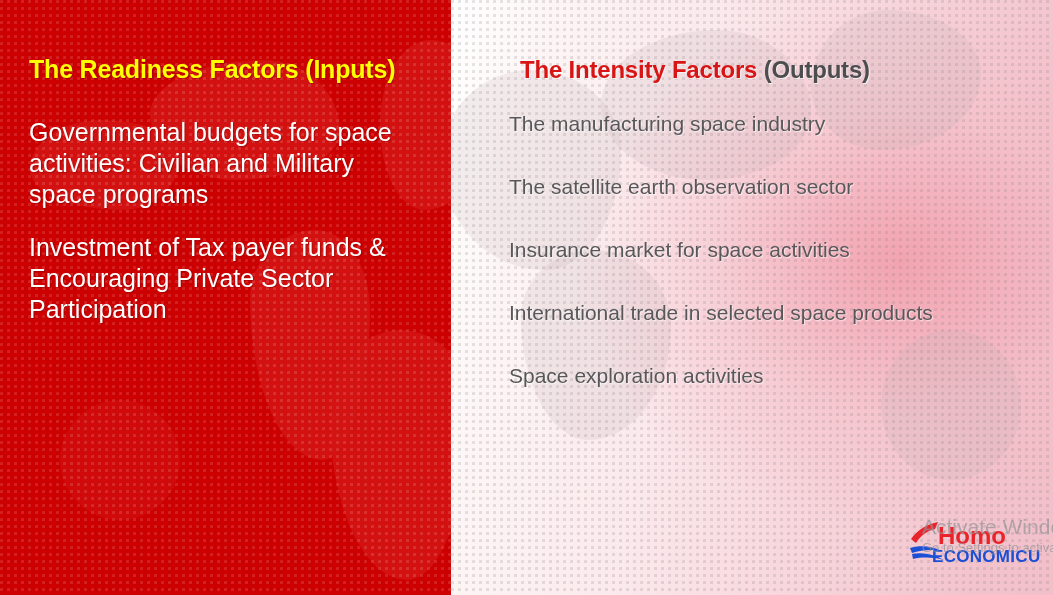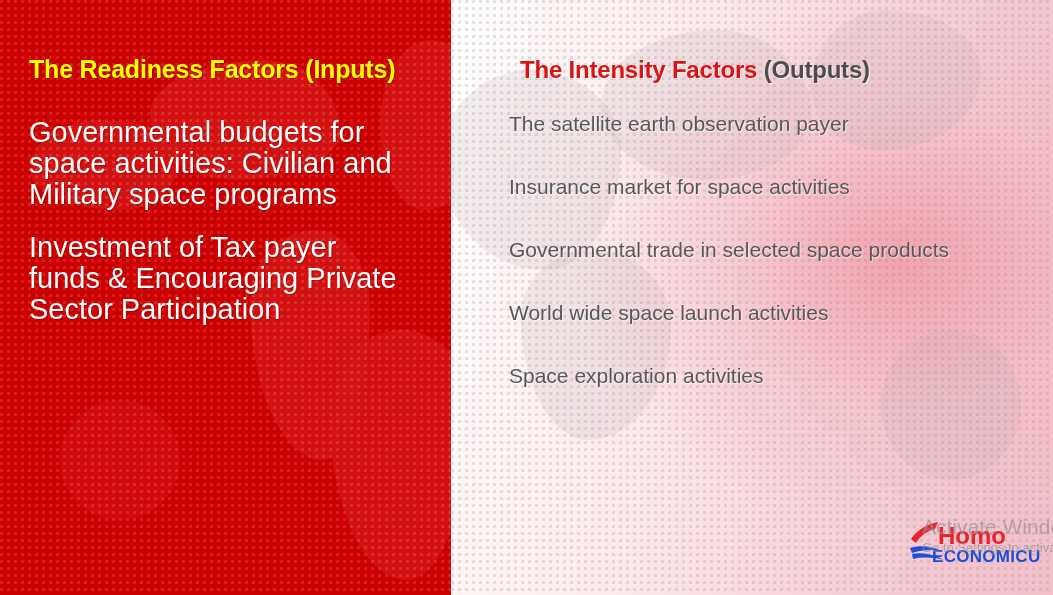--- a/index.html
+++ b/index.html
@@ -76,21 +76,21 @@
     position: absolute;
     left: 29px;
     top: 117px;
     width: 372px;
     list-style: none;
     margin: 0;
     padding: 0;
   }
   #left-list li {
     color: #ffffff;
-    font-size: 29px;
+    font-size: 25px;
     line-height: 31px;
     margin-bottom: 22px;
     text-shadow: 1px 1px 1px rgba(120,0,0,.45);
   }
 
   
   #right-panel {
     position: absolute;
     left: 451px;
     top: 0;
@@ -218,24 +218,24 @@
     <div class="pinkmap p1"></div>
     <div class="pinkmap p2"></div>
     <div class="pinkmap p3"></div>
     <div class="pinkmap p4"></div>
     <div class="pinkmap p5"></div>
     <div id="right-dots"></div>
 
     <div id="right-title"><span class="t-red">The Intensity Factors</span><span class="t-gray"> (Outputs)</span></div>
 
     <ul id="right-list">
-      <li>The satellite earth observation payer</li>
+      <li>The manufacturing space industry</li>
+      <li>The satellite earth observation sector</li>
       <li>Insurance market for space activities</li>
-      <li>Governmental trade in selected space products</li>
-      <li>World wide space launch activities</li>
+      <li>International trade in selected space products</li>
       <li>Space exploration activities</li>
     </ul>
   </div>
 
   <div id="logo">
     <svg width="132" height="50" viewBox="0 0 132 50">
       <path d="M3 21 C10 11, 20 6, 30 4 L27 11 C19 13, 12 18, 8 25 Z" fill="#e8232a"></path>
       <path d="M2 30 C12 27, 24 28, 34 33 C24 31, 13 32, 4 35 Z" fill="#1a4fd6"></path>
       <path d="M4 36 C14 34, 26 36, 36 42 C25 39, 14 39, 5 41 Z" fill="#1a4fd6"></path>
       <text x="30" y="26" font-family="Liberation Sans, sans-serif" font-size="24" font-weight="bold" fill="#e8232a">Homo</text>

